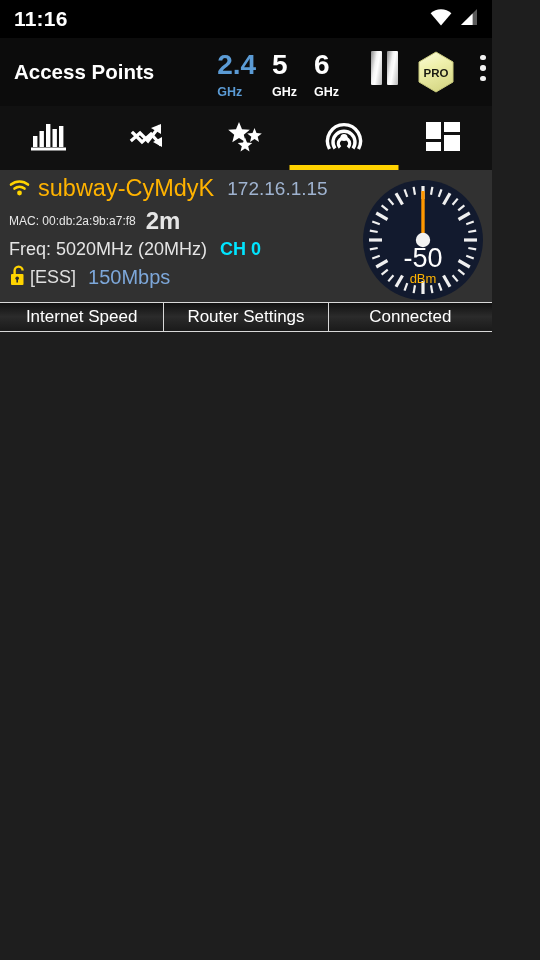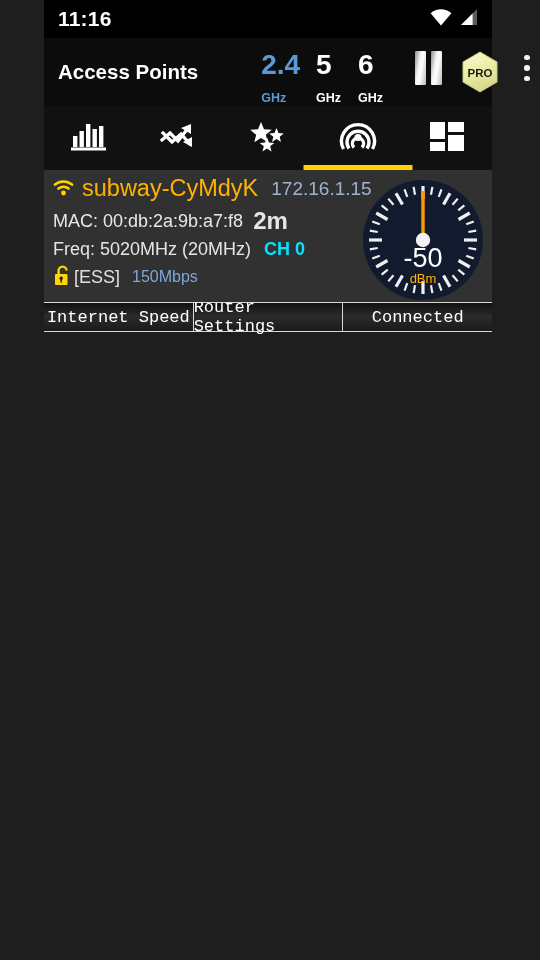--- a/index.html
+++ b/index.html
@@ -10,21 +10,20 @@
     background: #1e1e1e;
     font-family: "Liberation Sans", sans-serif;
     overflow: hidden;
   }
 
   #app {
     position: relative;
     width: 492px;
     height: 960px;
     background: #1e1e1e;
-    padding-left: 44px;
   }
 
   
   .statusbar {
     height: 38px;
     background: #000000;
     display: flex;
     align-items: center;
     padding: 0 14px;
     position: relative;
@@ -73,21 +72,21 @@
   .band-num {
     font-size: 28px;
     font-weight: bold;
     line-height: 1;
   }
   .band-unit {
     font-size: 12.5px;
     font-weight: bold;
     margin-left: 1px;
     position: relative;
-    top: 12px;
+    top: 6px;
   }
   .band.active .band-num, .band.active .band-unit { color: #5b9bd5; }
   .band.inactive .band-num, .band.inactive .band-unit { color: #ffffff; }
 
   .title-actions {
     margin-left: auto;
     display: flex;
     align-items: flex-start;
     gap: 16px;
   }
@@ -192,21 +191,21 @@
     font-size: 23.5px;
     font-weight: normal;
   }
   .ip {
     color: #9fb3d0;
     font-size: 19px;
     margin-left: 13px;
   }
   .mac {
     color: #e8e8e8;
-    font-size: 18px;
+    font-size: 12px;
     text-align: right;
   }
   .dist {
     color: #e5e5e5;
     font-size: 24px;
     font-weight: bold;
     margin-left: 10px;
   }
   .freq {
     color: #e5e5e5;
@@ -218,21 +217,21 @@
     font-weight: bold;
     margin-left: 13px;
   }
   .lock-ico { margin-right: 2px; display:block; }
   .ess {
     color: #e0e0e0;
     font-size: 18px;
   }
   .rate {
     color: #7da7d9;
-    font-size: 16px;
+    font-size: 20px;
     margin-left: 12px;
   }
 
   .gauge-wrap {
     width: 122px;
     height: 122px;
     margin-right: 8px;
     margin-top: 2px;
     flex: 0 0 auto;
   }
@@ -247,21 +246,20 @@
   }
   .action-btn {
     flex: 1;
     display: flex;
     align-items: center;
     justify-content: center;
     color: #ffffff;
     font-size: 17px;
     background: linear-gradient(180deg,#111111 0%,#2b2b2b 48%,#1a1a1a 100%);
     cursor: pointer;
-    font-family: Liberation Mono, monospace;
   }
   .action-btn + .action-btn { border-left: 1px solid #d8d8d8; }
 
   
   .body-empty {
     flex: 1;
     background: #1e1e1e;
   }
 </style>
 </head>

